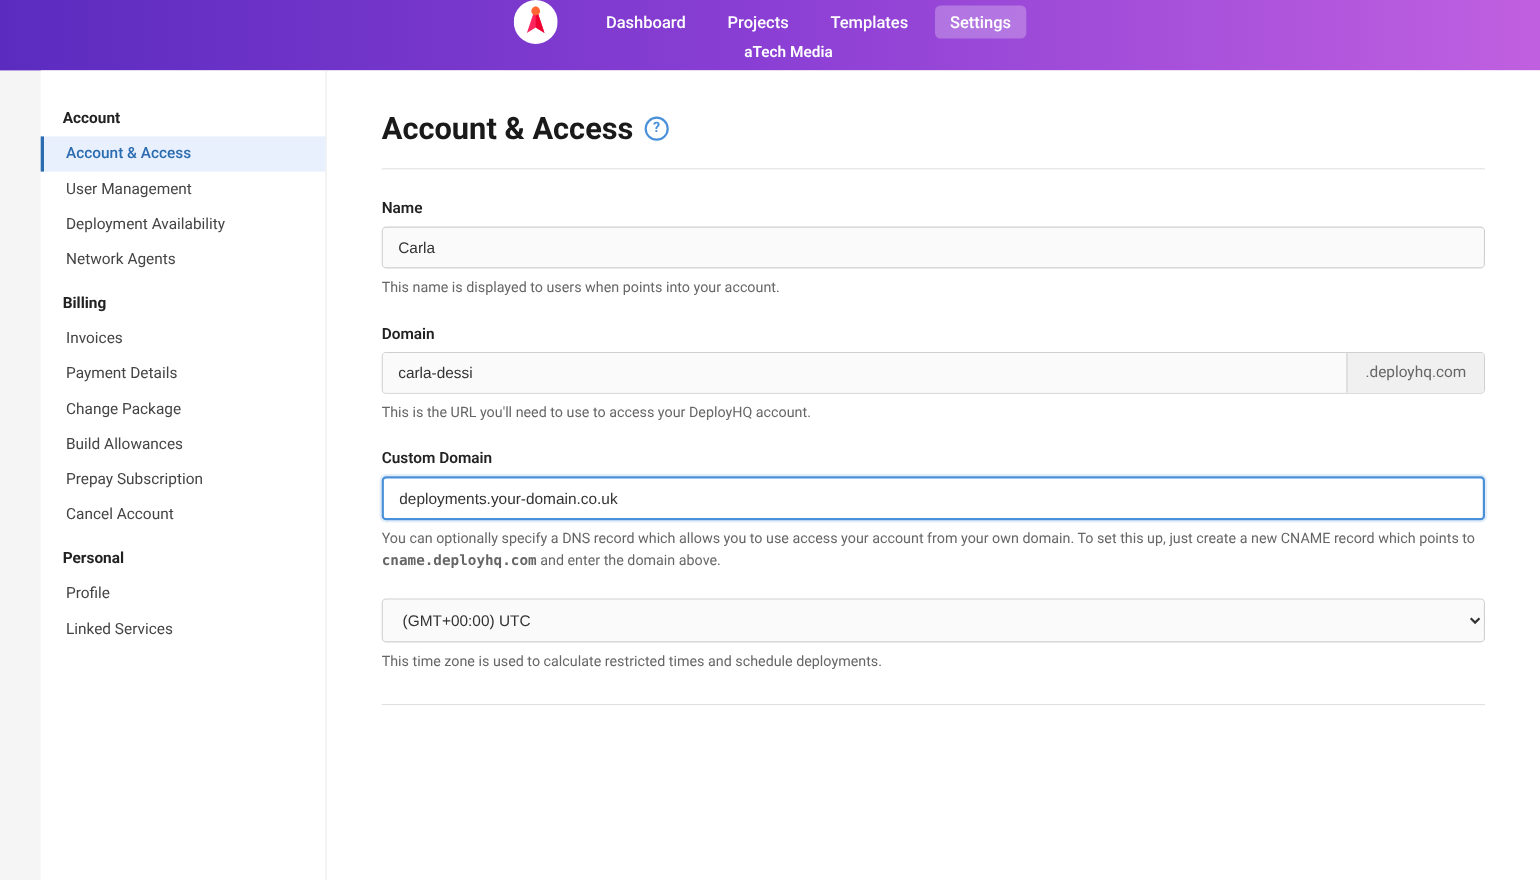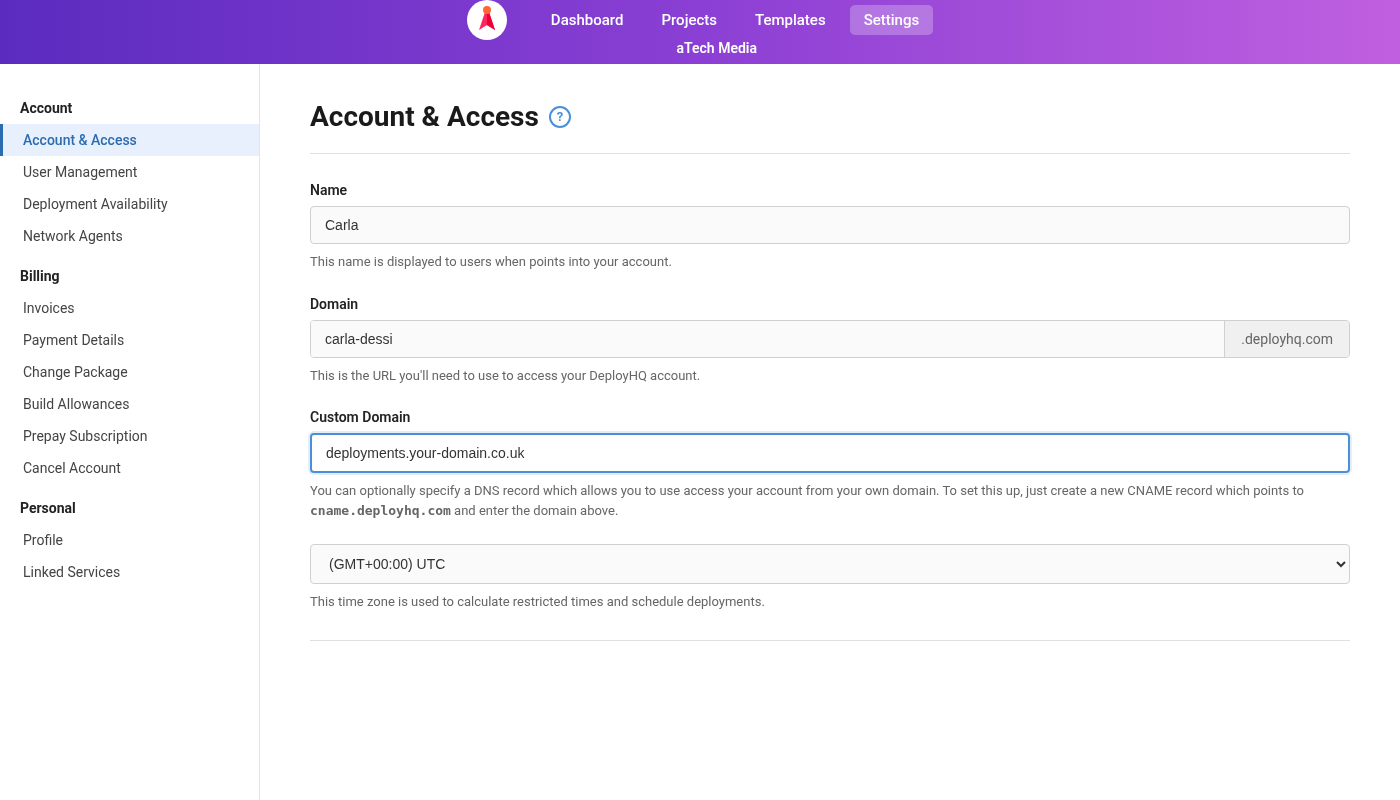--- a/index.html
+++ b/index.html
@@ -27,21 +27,21 @@
       border-radius: 5px;
       cursor: pointer;
     }
     .nav-link.active { background: rgba(255,255,255,0.25); }
     .topnav-right { text-align: right; color: #fff; font-size: 13px; }
     .topnav-right .company { font-weight: 600; font-size: 14px; }
     .topnav-right .user-row { display: flex; gap: 8px; align-items: center; justify-content: flex-end; margin-top: 48px; }
     .topnav-right .logout-link { color: #ddb0ff; text-decoration: underline; cursor: pointer; }
 
     
-    .layout { display: flex; min-height: calc(100vh - 64px); }
+    .layout { display: flex; min-height: calc(100vh - 64px); margin-left: 37px; }
 
     
     .sidebar { width: 260px; min-width: 260px; background: #fff; padding: 20px 0; border-right: 1px solid #e5e5e5; }
     .sidebar-section-title {
       font-size: 14px; font-weight: 700; color: #222;
       padding: 16px 20px 8px 20px;
     }
     .sidebar-item {
       display: block;
       padding: 8px 20px;

